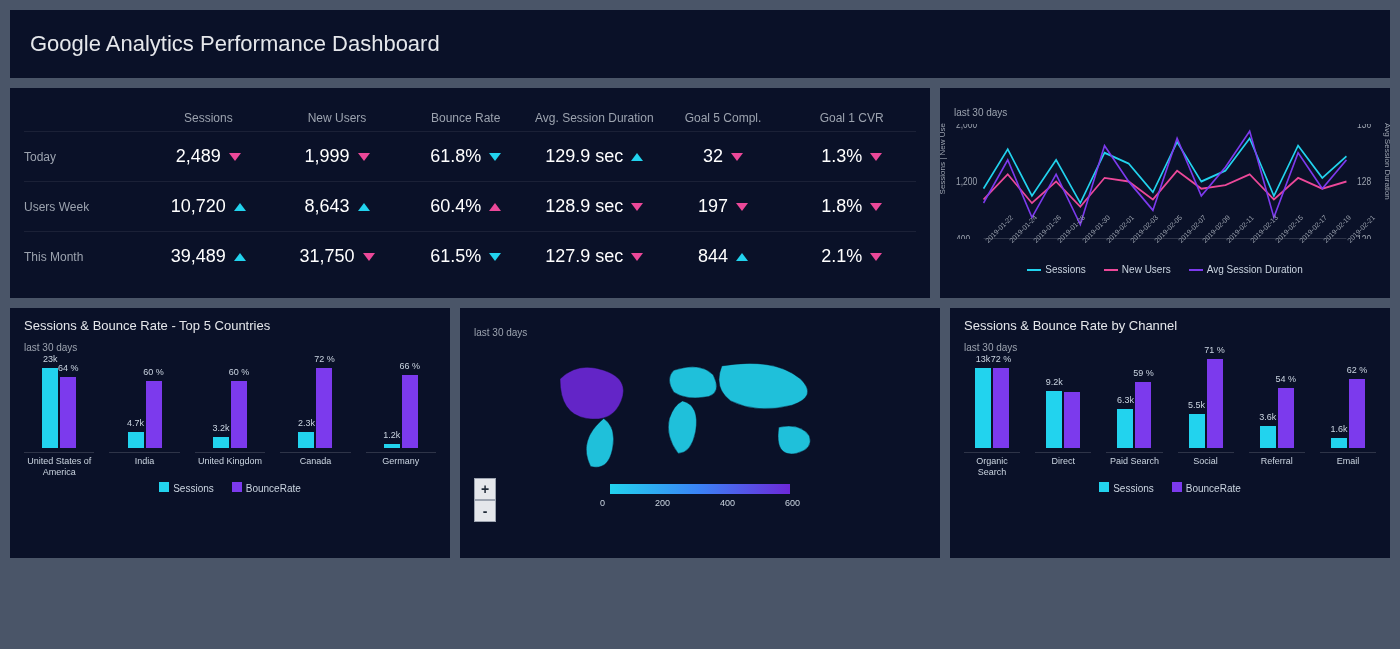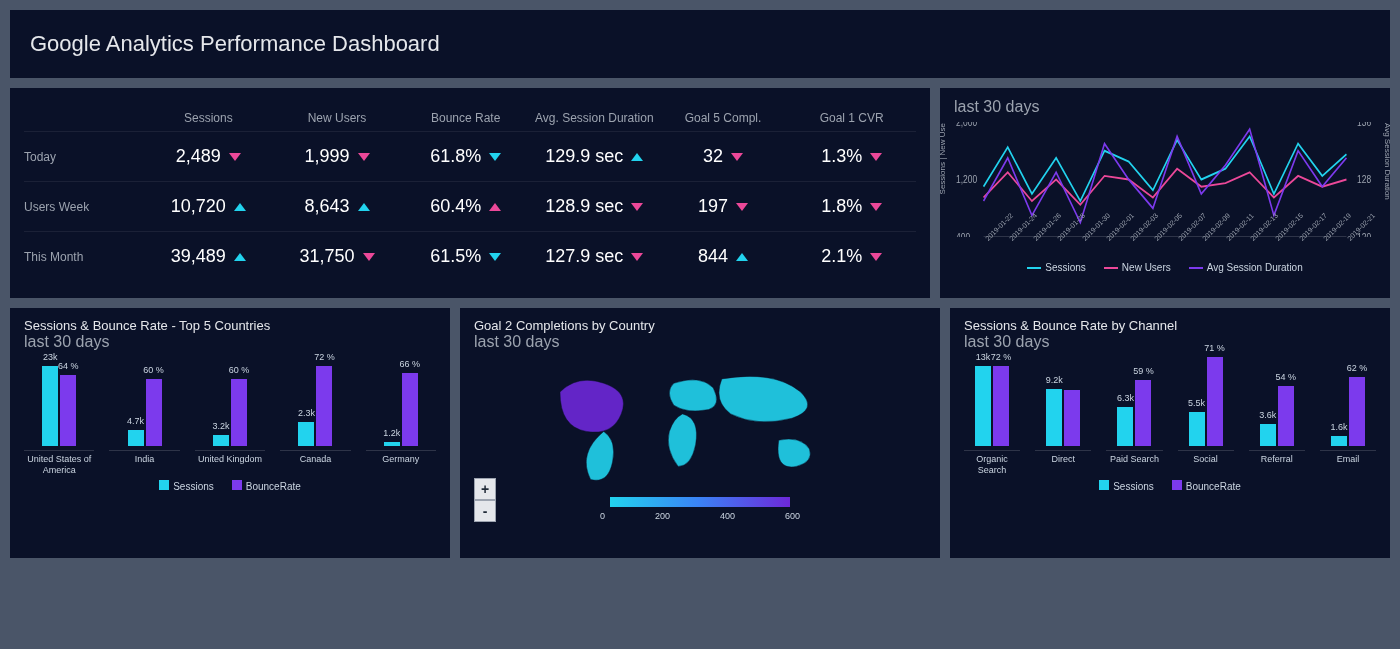--- a/index.html
+++ b/index.html
@@ -24,21 +24,21 @@
     grid-template-rows: 210px 250px;
     gap: 10px;
   }
   .panel {
     background: #0a1128;
     padding: 10px 14px;
     overflow: hidden;
     position: relative;
   }
   .panel-title { font-size: 13px; color: #e5e7eb; font-weight: 500; }
-  .panel-sub { font-size: 16px; color: #9ca3af; margin-bottom: 6px; }
+  .panel-sub { font-size: 10px; color: #9ca3af; margin-bottom: 6px; margin-top: 9px; }
 
   
   .kpi-table { width: 100%; height: 100%; display: flex; flex-direction: column; justify-content: center; }
   .kpi-head, .kpi-row { display: grid; grid-template-columns: 120px repeat(6, 1fr); align-items: center; }
   .kpi-head { font-size: 12px; color: #9ca3af; padding: 6px 0; }
   .kpi-head > div { text-align: center; }
   .kpi-row { border-top: 1px solid rgba(255,255,255,0.07); padding: 14px 0; }
   .kpi-row:first-of-type { border-top: none; }
   .kpi-label { font-size: 12px; color: #9ca3af; }
   .kpi-cell { display: flex; justify-content: center; align-items: center; gap: 8px; font-size: 18px; color: #fff; font-weight: 400; }
@@ -260,21 +260,21 @@
                 <span class="bar-lbl">3.2k</span>
               </div>
           <div class="bar bounce" style="height:66.66666666666667px">
                 <span class="bar-lbl">60 %</span>
               </div>
         </div>
         <div class="bar-cat">United Kingdom</div>
       </div>
       <div class="bar-group">
         <div class="bar-pair">
-          <div class="bar sess" style="height:24px">
+          <div class="bar sess" style="height:16px">
                 <span class="bar-lbl">2.3k</span>
               </div>
           <div class="bar bounce" style="height:80px">
                 <span class="bar-lbl">72 %</span>
               </div>
         </div>
         <div class="bar-cat">Canada</div>
       </div>
       <div class="bar-group">
         <div class="bar-pair">
@@ -288,21 +288,20 @@
         <div class="bar-cat">Germany</div>
       </div>
         </div>
       <div class="legend">
         <span><span class="sw" style="background:#22d3ee"></span><span>Sessions</span></span>
         <span><span class="sw" style="background:#7c3aed"></span><span>BounceRate</span></span>
       </div>
     </div>
 
     <div class="panel">
-      <div class="panel-title">Goal 2 Completions by Country</div>
       <div class="panel-sub">last 30 days</div>
       <div class="map-wrap">
         <svg class="map-svg" viewBox="0 0 360 160">
           <g fill="#22d3ee" stroke="#0a1128" stroke-width="0.5" opacity="0.9">
 
             <path d="M20,40 q20,-20 50,-10 q30,10 20,35 q-10,25 -40,20 q-30,-5 -30,-45z" fill="#6d28d9"></path>
             <path d="M70,85 q15,10 10,35 q-5,25 -25,20 q-15,-30 15,-55z"></path>
             <path d="M150,30 q30,-10 45,5 q10,20 -5,25 q-25,5 -40,-5 q-10,-15 0,-25z"></path>
             <path d="M160,65 q20,5 15,35 q-5,25 -20,25 q-15,-20 -10,-40 q5,-15 15,-20z"></path>
             <path d="M205,25 q60,-10 90,15 q20,20 -10,30 q-40,10 -70,-5 q-20,-15 -10,-40z"></path>

